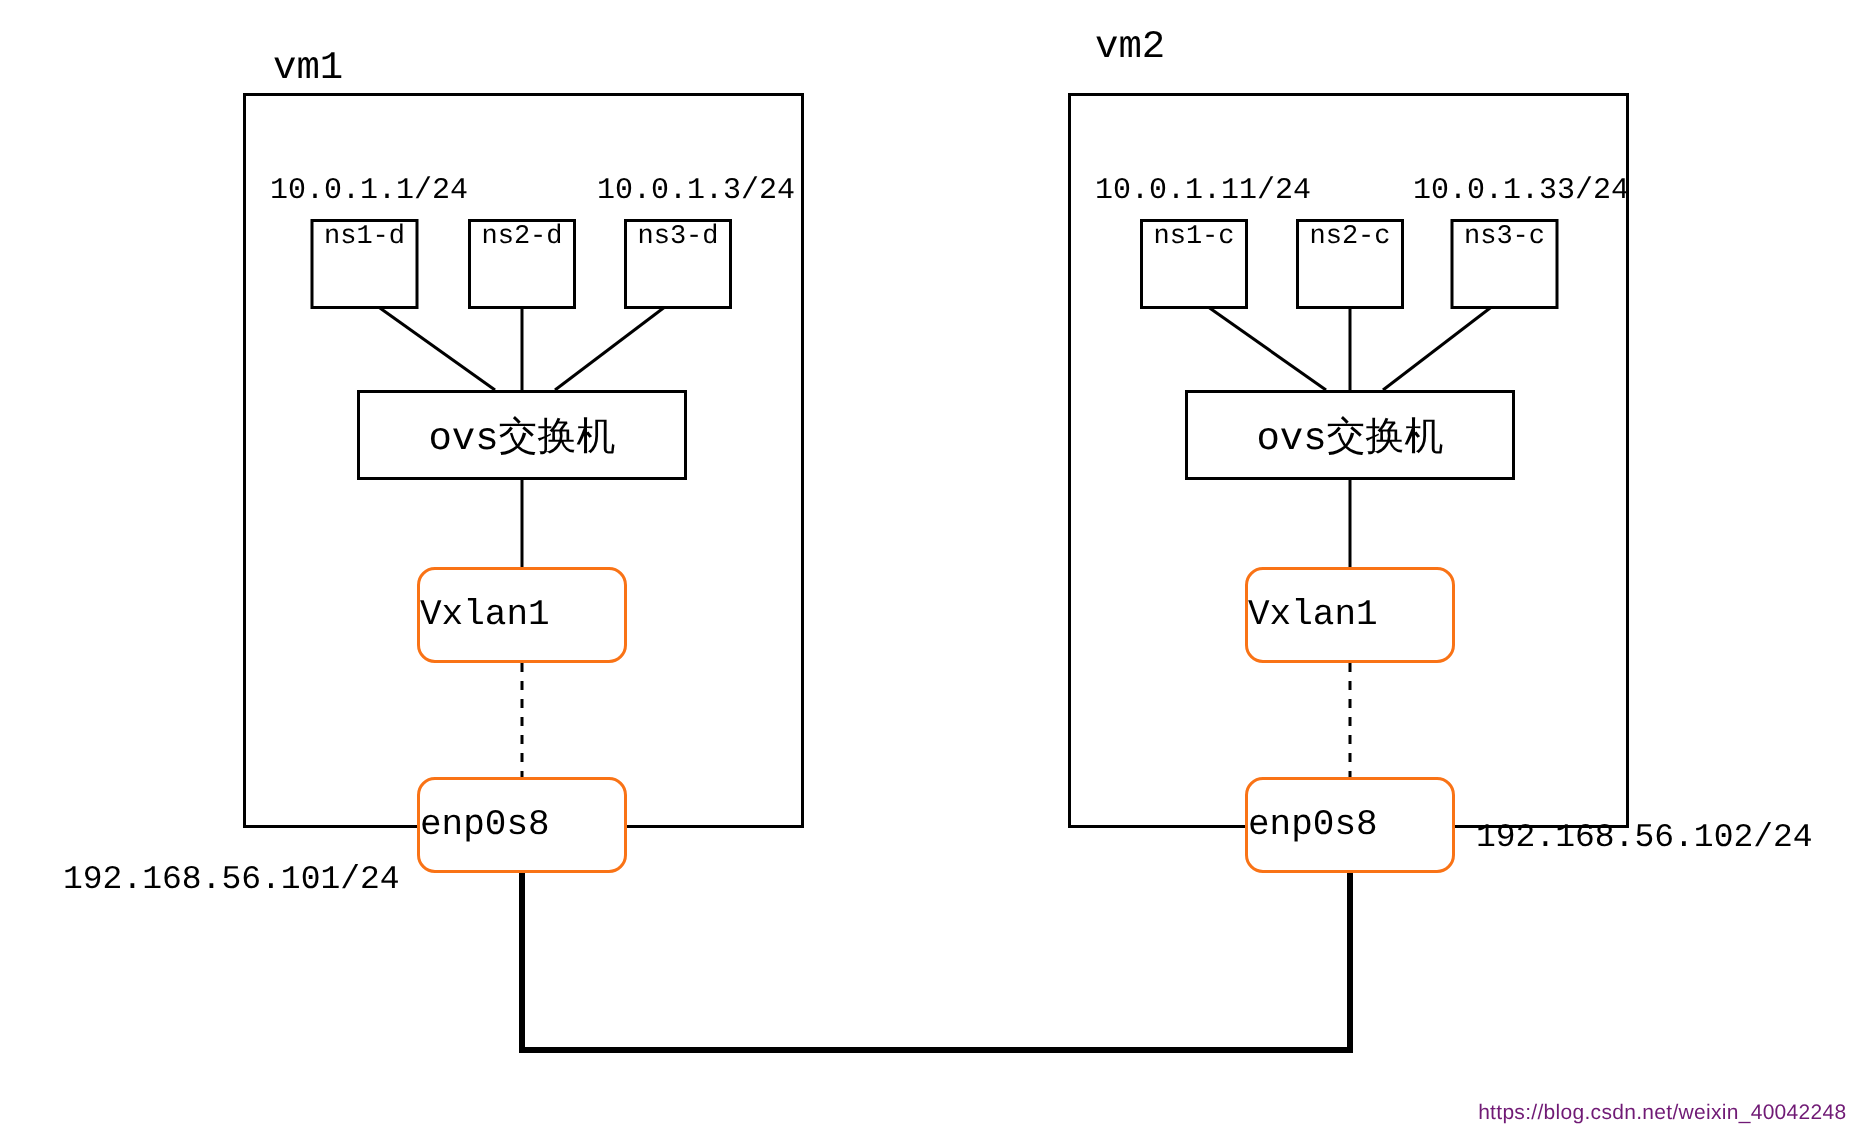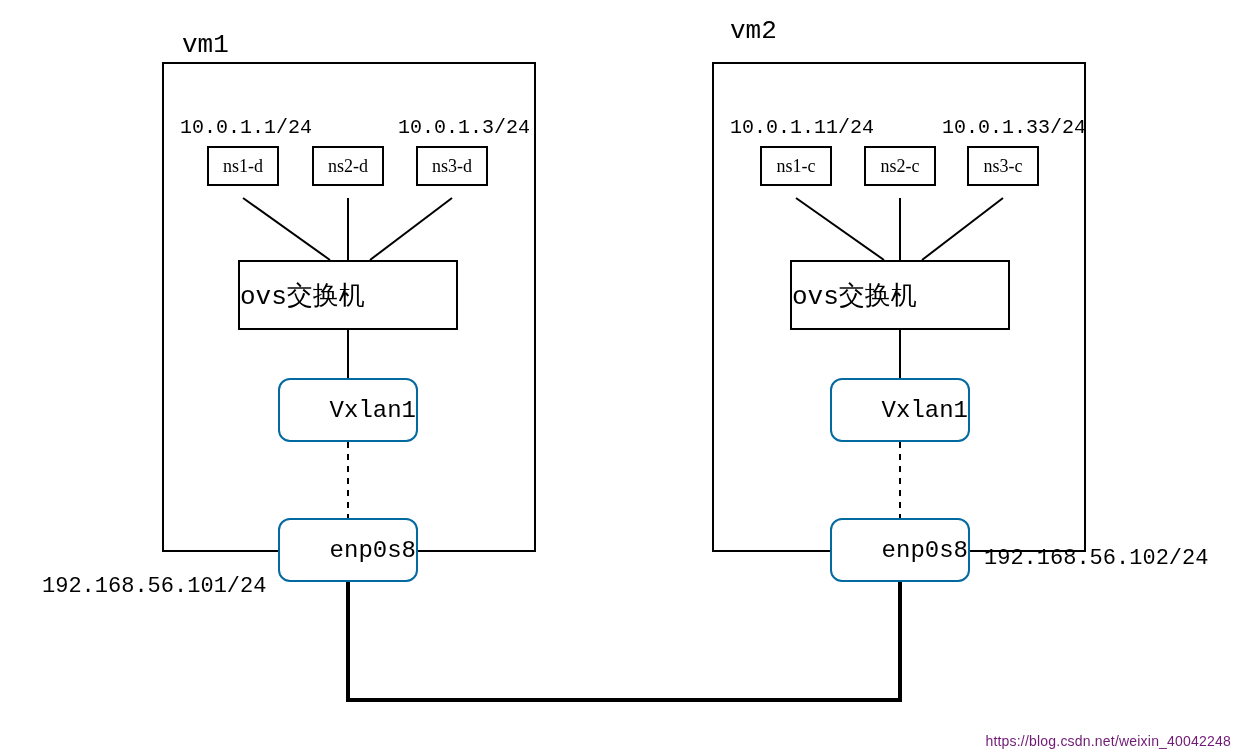--- a/index.html
+++ b/index.html
@@ -21,48 +21,47 @@
     font-size: 26px;
   }
   .vm-box {
     position: absolute;
     border: 2px solid #000;
   }
   .ns-box {
     position: absolute;
     border: 2px solid #000;
     width: 72px;
-    height: 40px;
+    height: 60px;
     display: flex;
-    align-items: center;
+    align-items: flex-start;
     justify-content: center;
     font-size: 18px;
     background: #fff;
-    font-family: Liberation Serif, serif;
   }
   .ovs-box {
     position: absolute;
     border: 2px solid #000;
     width: 220px;
-    height: 70px;
+    height: 60px;
     display: flex;
     align-items: center;
-    justify-content: flex-start;
+    justify-content: center;
     font-size: 26px;
     background: #fff;
   }
   .vxlan-box, .enp-box {
     position: absolute;
-    border: 2px solid #0369a1;
+    border: 2px solid #f97316;
     border-radius: 12px;
     width: 140px;
     height: 64px;
     display: flex;
     align-items: center;
-    justify-content: flex-end;
+    justify-content: flex-start;
     font-size: 24px;
     background: #fff;
   }
   svg.lines {
     position: absolute;
     top: 0;
     left: 0;
     width: 1239px;
     height: 755px;
     pointer-events: none;

